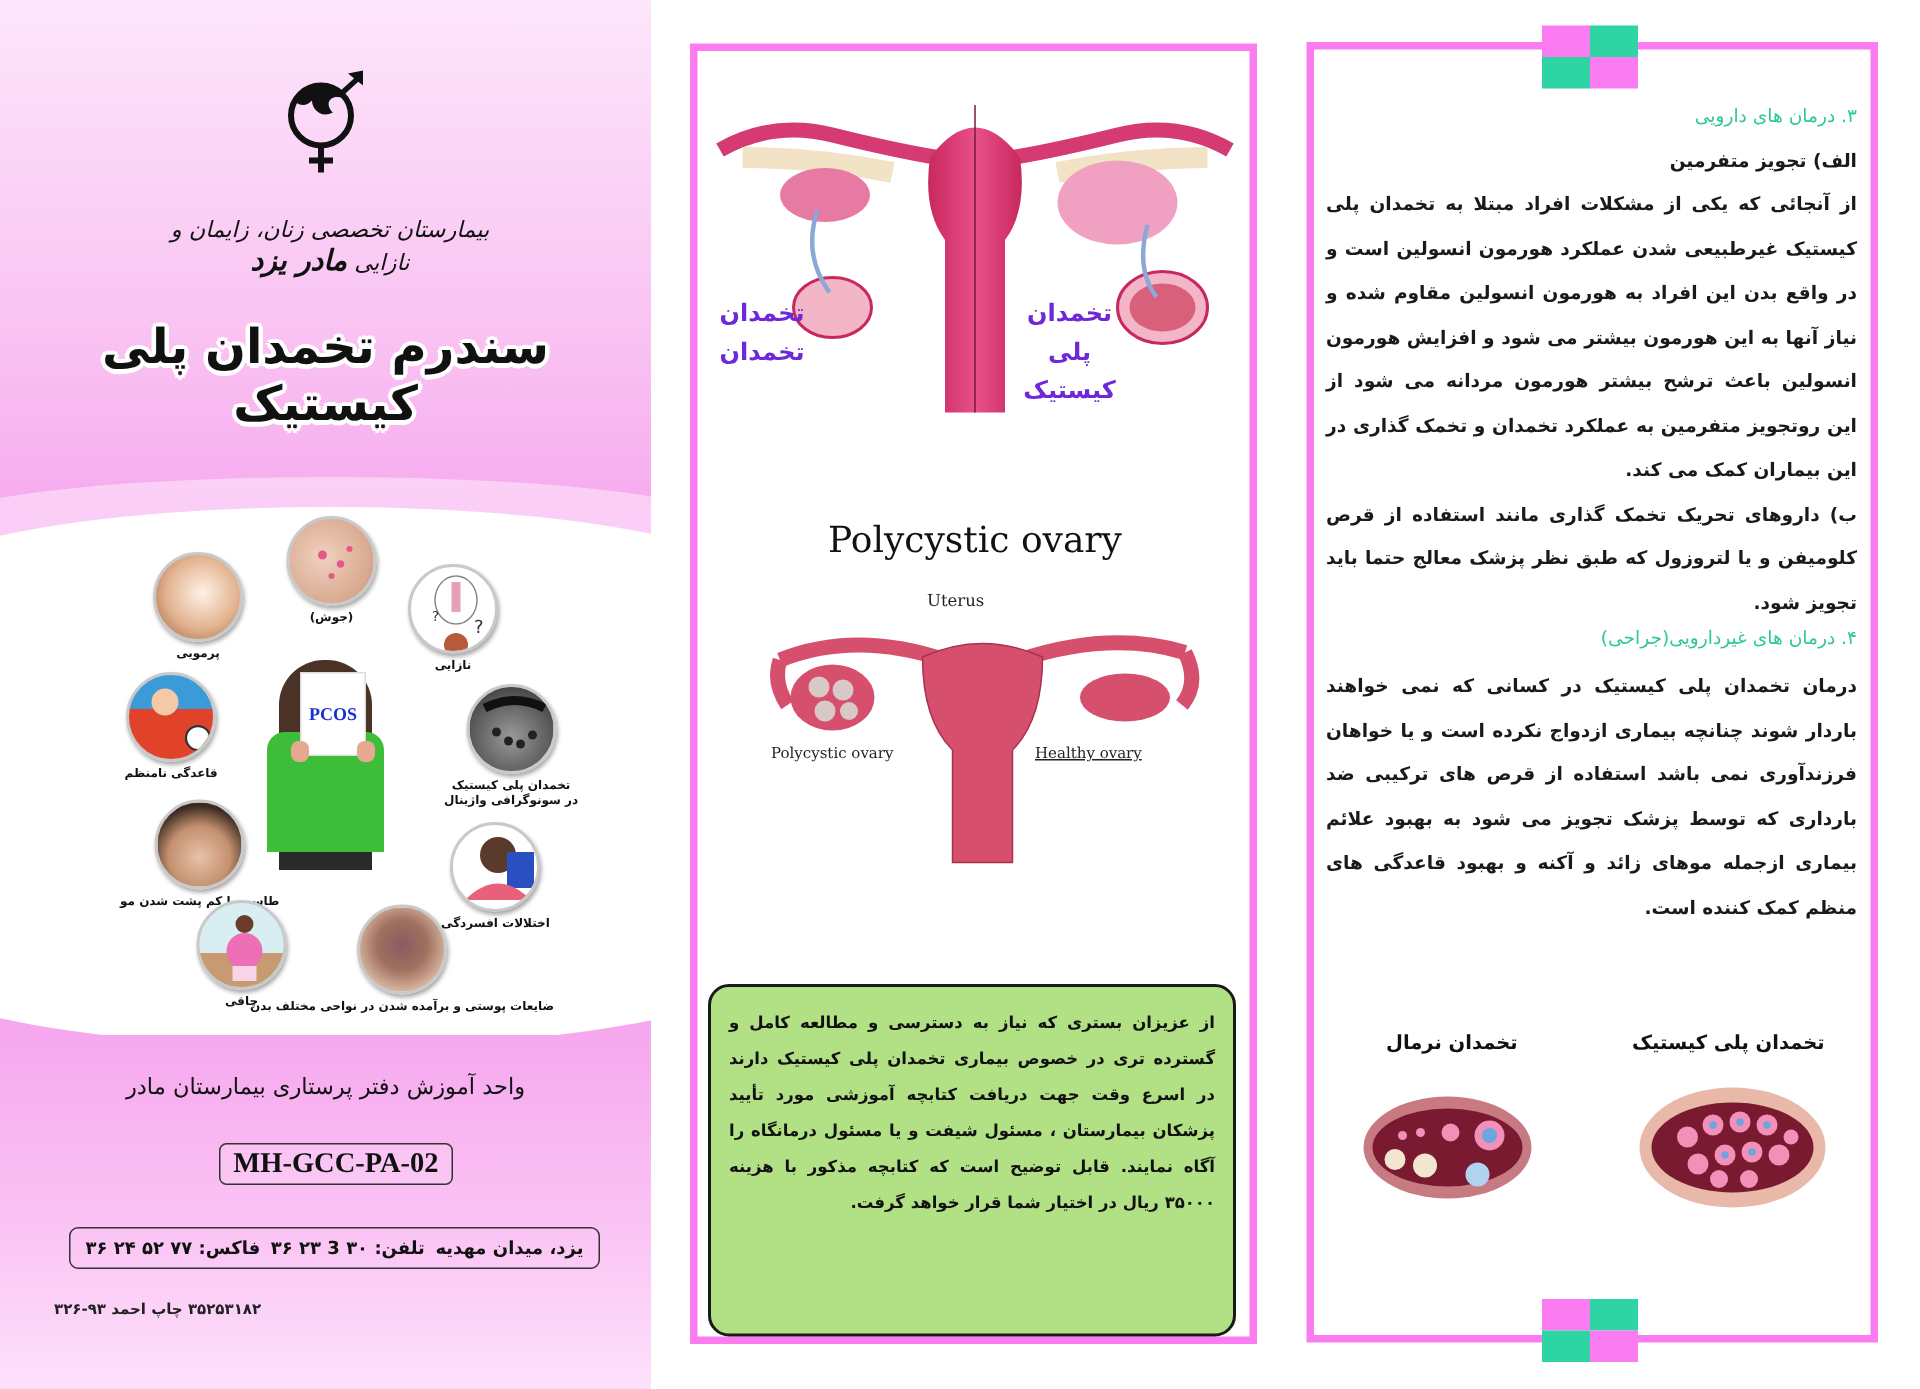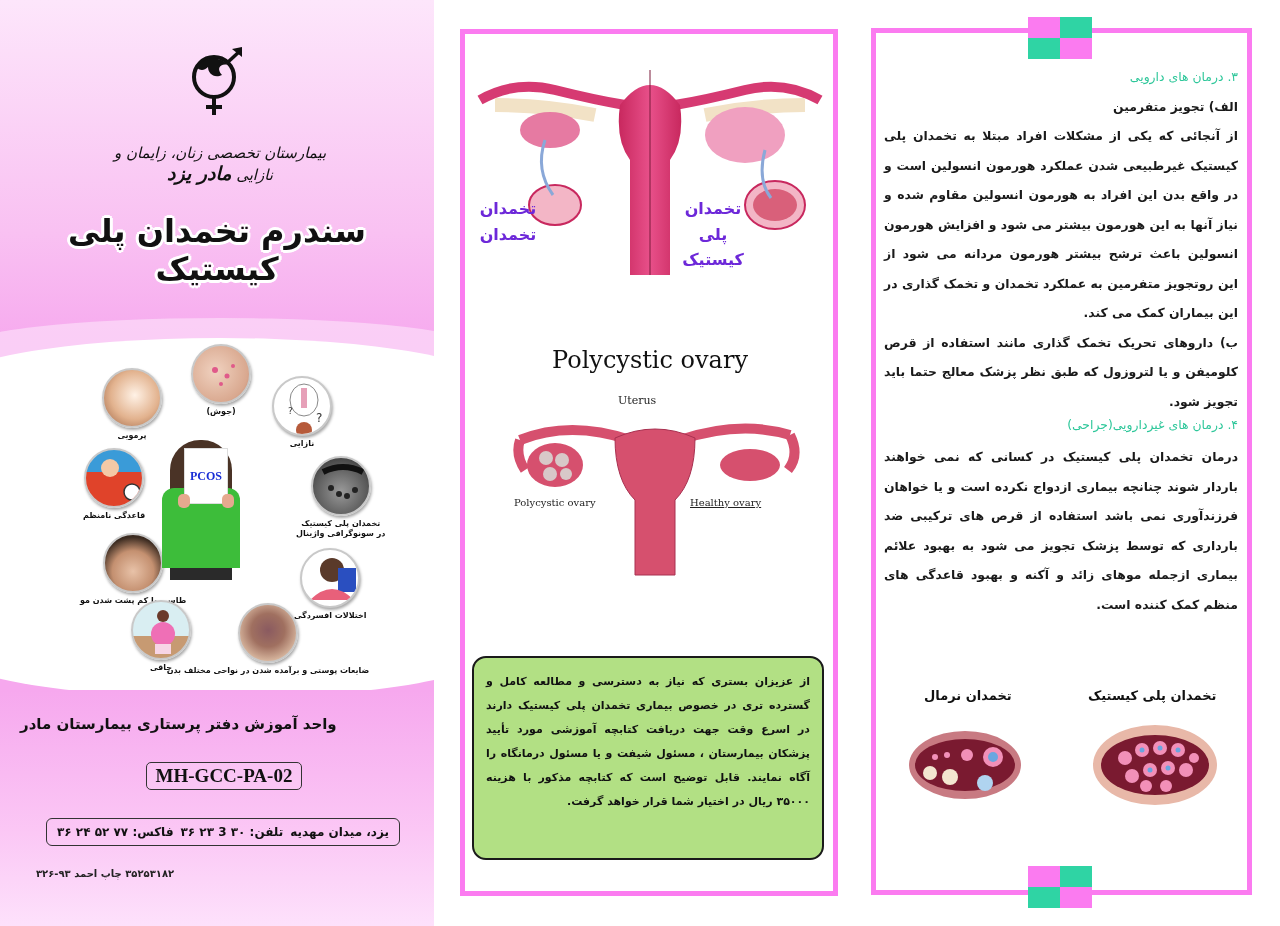--- a/index.html
+++ b/index.html
@@ -45,34 +45,34 @@
     position: absolute; display: flex; flex-direction: column; align-items: center;
   }
   .symptom .circle {
     border-radius: 50%; border: 2px solid #c9c9c9; overflow: hidden;
     box-shadow: 1px 2px 3px rgba(0,0,0,.35);
   }
   .symptom .cap {
     font-size: 8px; font-weight: bold; color: #111; direction: rtl; text-align: center;
     white-space: nowrap; margin-top: 3px; line-height: 1.25;
   }
-  .pcos-figure { position: absolute; left: 162px; top: 440px; width: 78px; height: 140px; text-align: right; }
+  .pcos-figure { position: absolute; left: 178px; top: 440px; width: 78px; height: 140px; text-align: right; }
   .pcos-figure .hair { position:absolute; left: 8px; top: 0; width: 62px; height: 70px; background:#4a3326; border-radius: 30px 30px 8px 8px; }
   .pcos-figure .body { position:absolute; left: 0; top: 48px; width: 78px; height: 80px; background:#3dbd3a; border-radius: 12px 12px 0 0; }
   .pcos-figure .pants { position:absolute; left: 8px; top: 128px; width: 62px; height: 12px; background:#2a2a2a; }
   .pcos-figure .sign {
     position:absolute; left: 22px; top: 8px; width: 44px; height: 56px; background:#fff;
     border: 1px solid #ddd; display:flex; align-items:center; justify-content:center;
     font-family: "Liberation Serif", serif; font-weight:bold; font-size: 12px; color: #1a2fd6;
   }
   .pcos-figure .hand { position:absolute; top: 54px; width: 12px; height: 14px; background:#e6a98f; border-radius: 5px; }
 
   .nursing-unit {
-    position: absolute; left: 20px; top: 715px; width: 394px; text-align: left;
-    font-size: 15px; font-weight: bold; color: #111; direction: rtl;
+    position: absolute; left: 20px; top: 715px; width: 394px; text-align: center;
+    font-size: 15px; font-weight: normal; color: #111; direction: rtl;
   }
   .doc-code {
     position: absolute; left: 146px; top: 762px; width: 156px; height: 28px;
     border: 1.5px solid #333; border-radius: 5px; background: rgba(255,255,255,.15);
     font-family: "Liberation Serif", serif; font-weight: bold; font-size: 19px; color: #111;
     text-align: center; line-height: 25px;
   }
   .contact-box {
     position: absolute; left: 46px; top: 818px; width: 354px; height: 28px;
     border: 1.5px solid #333; border-radius: 6px;
@@ -109,21 +109,21 @@
   .pco-title {
     position: absolute; left: 470px; top: 346px; width: 360px; text-align: center;
     font-family: "DejaVu Serif", serif; font-size: 24px; color: #111;
   }
   .pco-sub {
     position: absolute; font-family: "DejaVu Serif", serif; font-size: 10px; color: #222;
   }
   .uterus-2 { position: absolute; left: 510px; top: 410px; width: 290px; height: 170px; }
 
   .notice {
-    position: absolute; left: 472px; top: 656px; width: 352px; height: 204px;
+    position: absolute; left: 472px; top: 656px; width: 352px; height: 235px;
     background: #b2e084; border: 2px solid #1a1a1a; border-radius: 14px;
     padding: 12px 12px 10px 12px; direction: rtl; text-align: justify;
     font-size: 11px; font-weight: bold; color: #111; line-height: 24px;
   }
 
   
   .rtext {
     position: absolute; left: 884px; width: 354px; direction: rtl; text-align: justify;
     font-size: 12.4px; font-weight: bold; color: #1a1a1a; line-height: 29.5px;
   }

